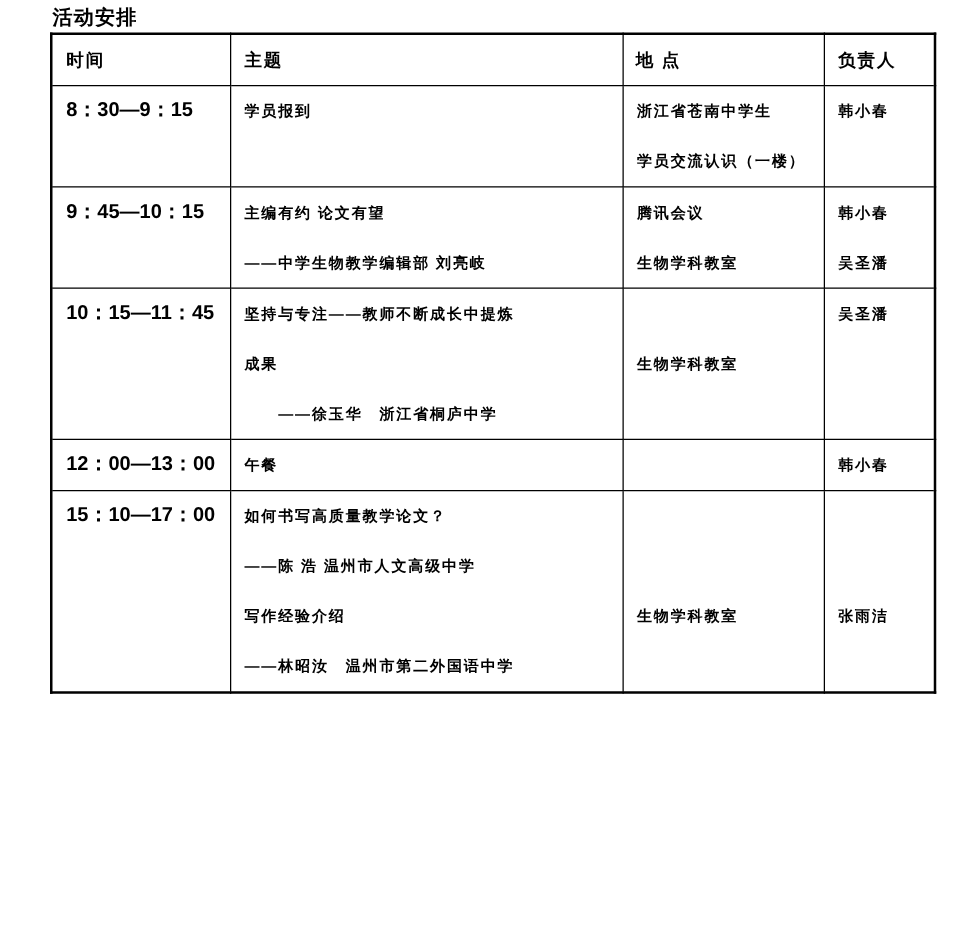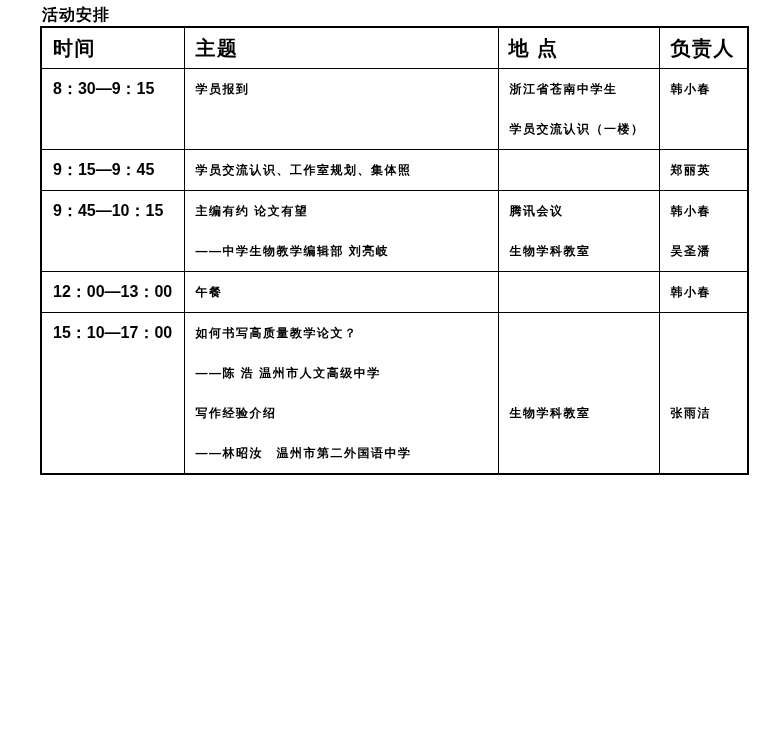--- a/index.html
+++ b/index.html
@@ -36,21 +36,21 @@
   col.c-person { width: 89px;  }
   .schedule th, .schedule td {
     border: 1px solid #000000;
     vertical-align: top;
     text-align: left;
     padding: 0 6px 0 11px;
     font-weight: 700;
     overflow: hidden;
   }
   .schedule th {
-    font-size: 20px;
+    font-size: 14px;
     letter-spacing: 1.5px;
     line-height: 40px;
     height: 40px;
     white-space: pre-wrap;
   }
   th.th-loc { padding-left: 10px; }
   .line {
     font-size: 12px;
     letter-spacing: 1.5px;
     line-height: 40px;
@@ -93,44 +93,49 @@
           <td class="location-cell">
             <div class="line">浙江省苍南中学生</div>
             <div class="line">学员交流认识（一楼）</div>
           </td>
           <td class="person-cell">
             <div class="line">韩小春</div>
           </td>
         </tr>
         <tr>
           <td class="time-cell">
-            <div class="line">9：15—9：45</div>
-          </td>
-          <td class="topic-cell">
-            <div class="line">学员交流认识、工作室规划、集体照</div>
-          </td>
-          <td class="location-cell"></td>
-          <td class="person-cell">
-            <div class="line">郑丽英</div>
-          </td>
-        </tr>
-        <tr>
-          <td class="time-cell">
             <div class="line">9：45—10：15</div>
           </td>
           <td class="topic-cell">
             <div class="line">主编有约 论文有望</div>
             <div class="line">——中学生物教学编辑部 刘亮岐</div>
           </td>
           <td class="location-cell">
             <div class="line">腾讯会议</div>
             <div class="line">生物学科教室</div>
           </td>
           <td class="person-cell">
             <div class="line">韩小春</div>
+            <div class="line">吴圣潘</div>
+          </td>
+        </tr>
+        <tr>
+          <td class="time-cell">
+            <div class="line">10：15—11：45</div>
+          </td>
+          <td class="topic-cell">
+            <div class="line">坚持与专注——教师不断成长中提炼</div>
+            <div class="line">成果</div>
+            <div class="line">　　——徐玉华　浙江省桐庐中学</div>
+          </td>
+          <td class="location-cell">
+            <div class="line">&nbsp;</div>
+            <div class="line">生物学科教室</div>
+          </td>
+          <td class="person-cell">
             <div class="line">吴圣潘</div>
           </td>
         </tr>
         <tr>
           <td class="time-cell">
             <div class="line">12：00—13：00</div>
           </td>
           <td class="topic-cell">
             <div class="line">午餐</div>
           </td>

